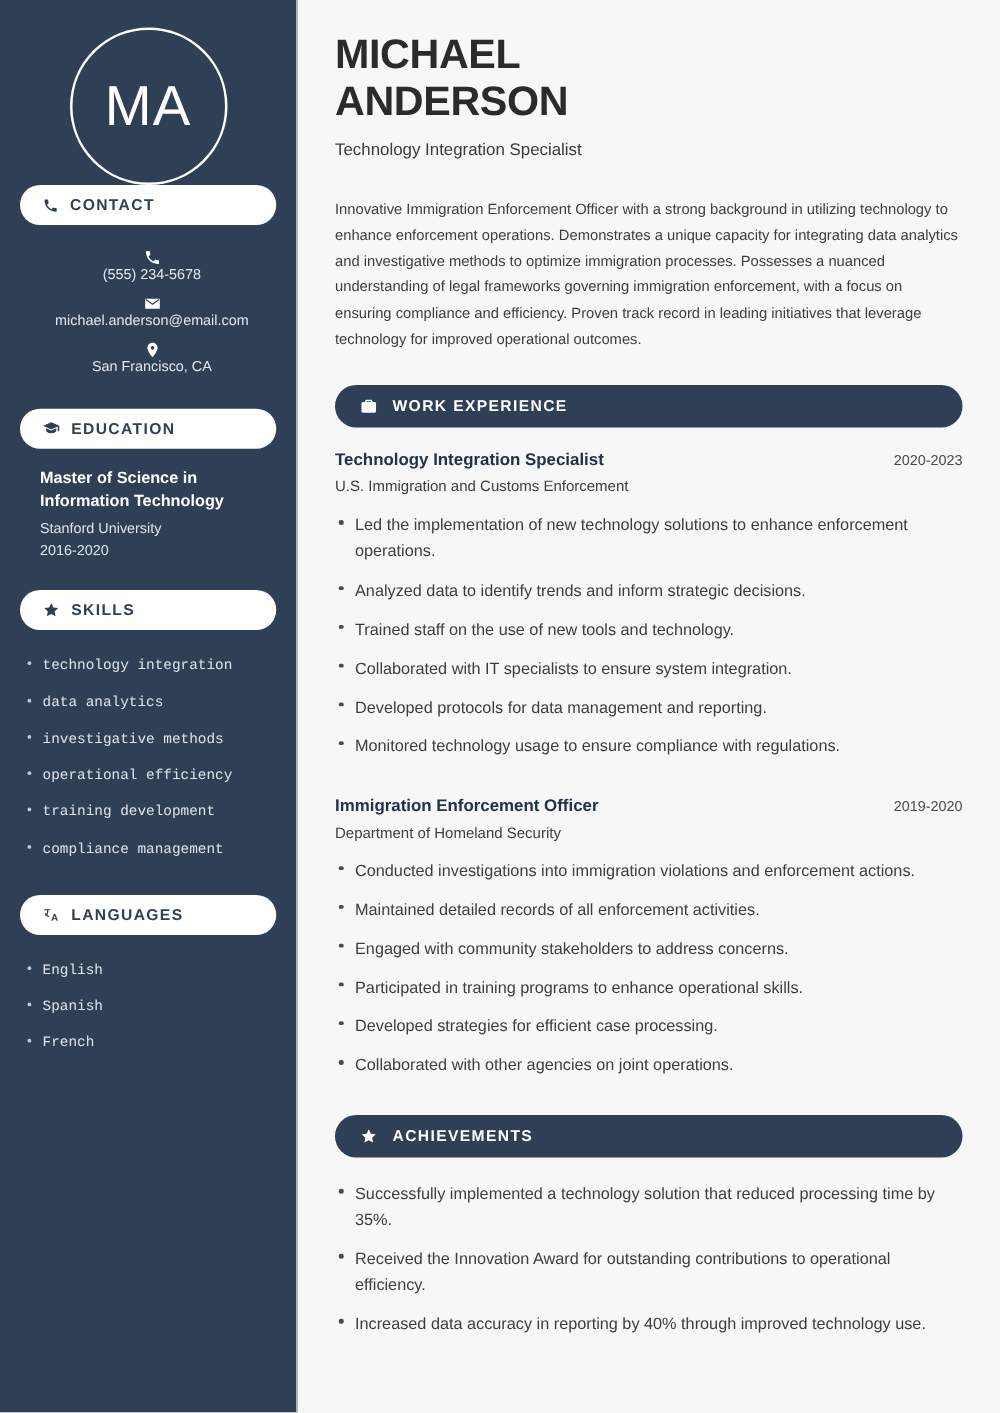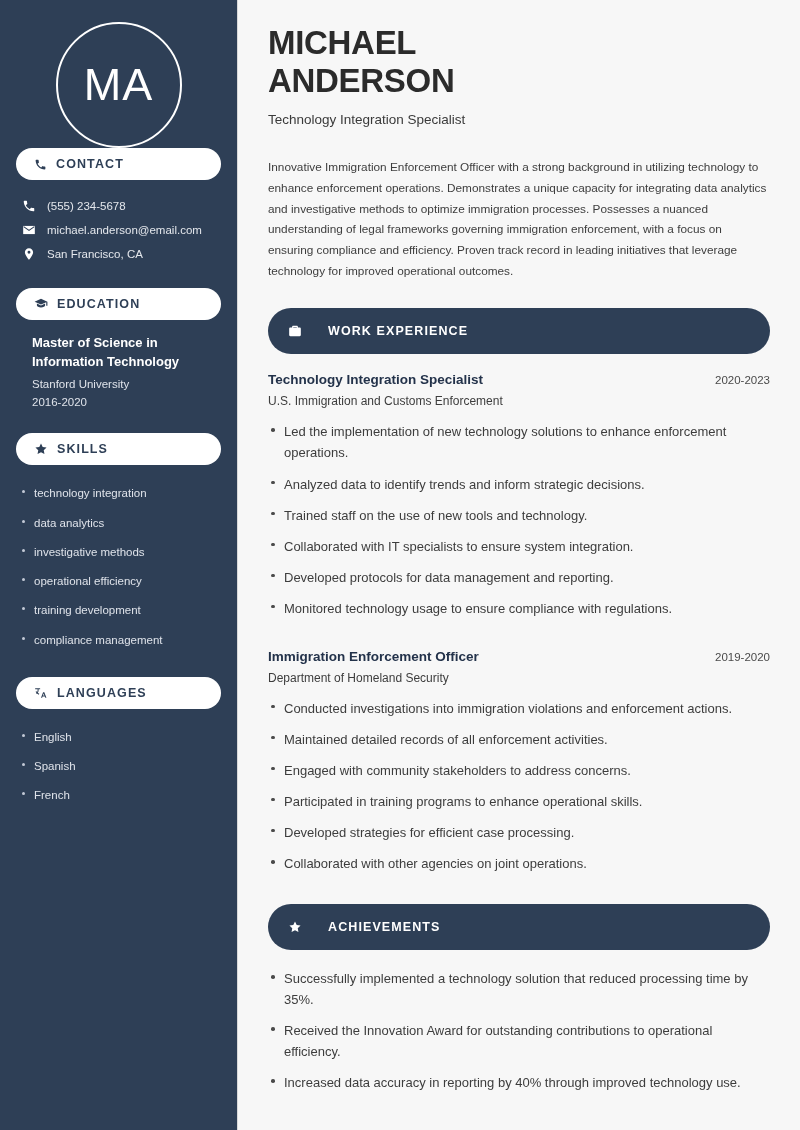--- a/index.html
+++ b/index.html
@@ -63,22 +63,23 @@
     font-size: 12.5px;
     font-weight: bold;
     letter-spacing: 1.1px;
   }
   .pill svg { display: block; }
 
   .contact-list { margin-bottom: 22px; }
   .contact-row {
     display: flex;
     align-items: center;
-    gap: 11px;
+    gap: 1px;
     padding: 5px 0 5px 6px;
+    flex-direction: column;
   }
   .contact-row .txt {
     color: #e4e7ec;
     font-size: 11.5px;
   }
   .contact-row svg { display: block; flex-shrink: 0; }
 
   .edu-block { padding: 0 4px 22px 4px; margin-left: 12px; }
   .edu-degree {
     color: #ffffff;
@@ -94,20 +95,21 @@
   }
   .edu-years {
     color: #dfe3ea;
     font-size: 11.5px;
     line-height: 1.6;
   }
 
   .side-list {
     list-style: none;
     padding: 0 4px 22px 4px;
+    font-family: Liberation Mono, monospace;
   }
   .side-list li {
     color: #dfe3ea;
     font-size: 11.5px;
     line-height: 1.5;
     padding: 6px 0 6px 14px;
     position: relative;
   }
   .side-list li::before {
     content: "";
@@ -144,24 +146,24 @@
     color: #3d3d3d;
     font-size: 11.8px;
     line-height: 1.78;
     margin-top: 30px;
     margin-bottom: 26px;
   }
 
   .section-bar {
     background: #2e3f56;
     border-radius: 999px;
-    height: 46px;
+    height: 34px;
     display: flex;
     align-items: center;
-    gap: 26px;
+    gap: 12px;
     padding: 0 20px;
     margin-bottom: 18px;
   }
   .section-bar .label {
     color: #ffffff;
     font-size: 12.5px;
     font-weight: bold;
     letter-spacing: 1.1px;
   }
   .section-bar svg { display: block; }

